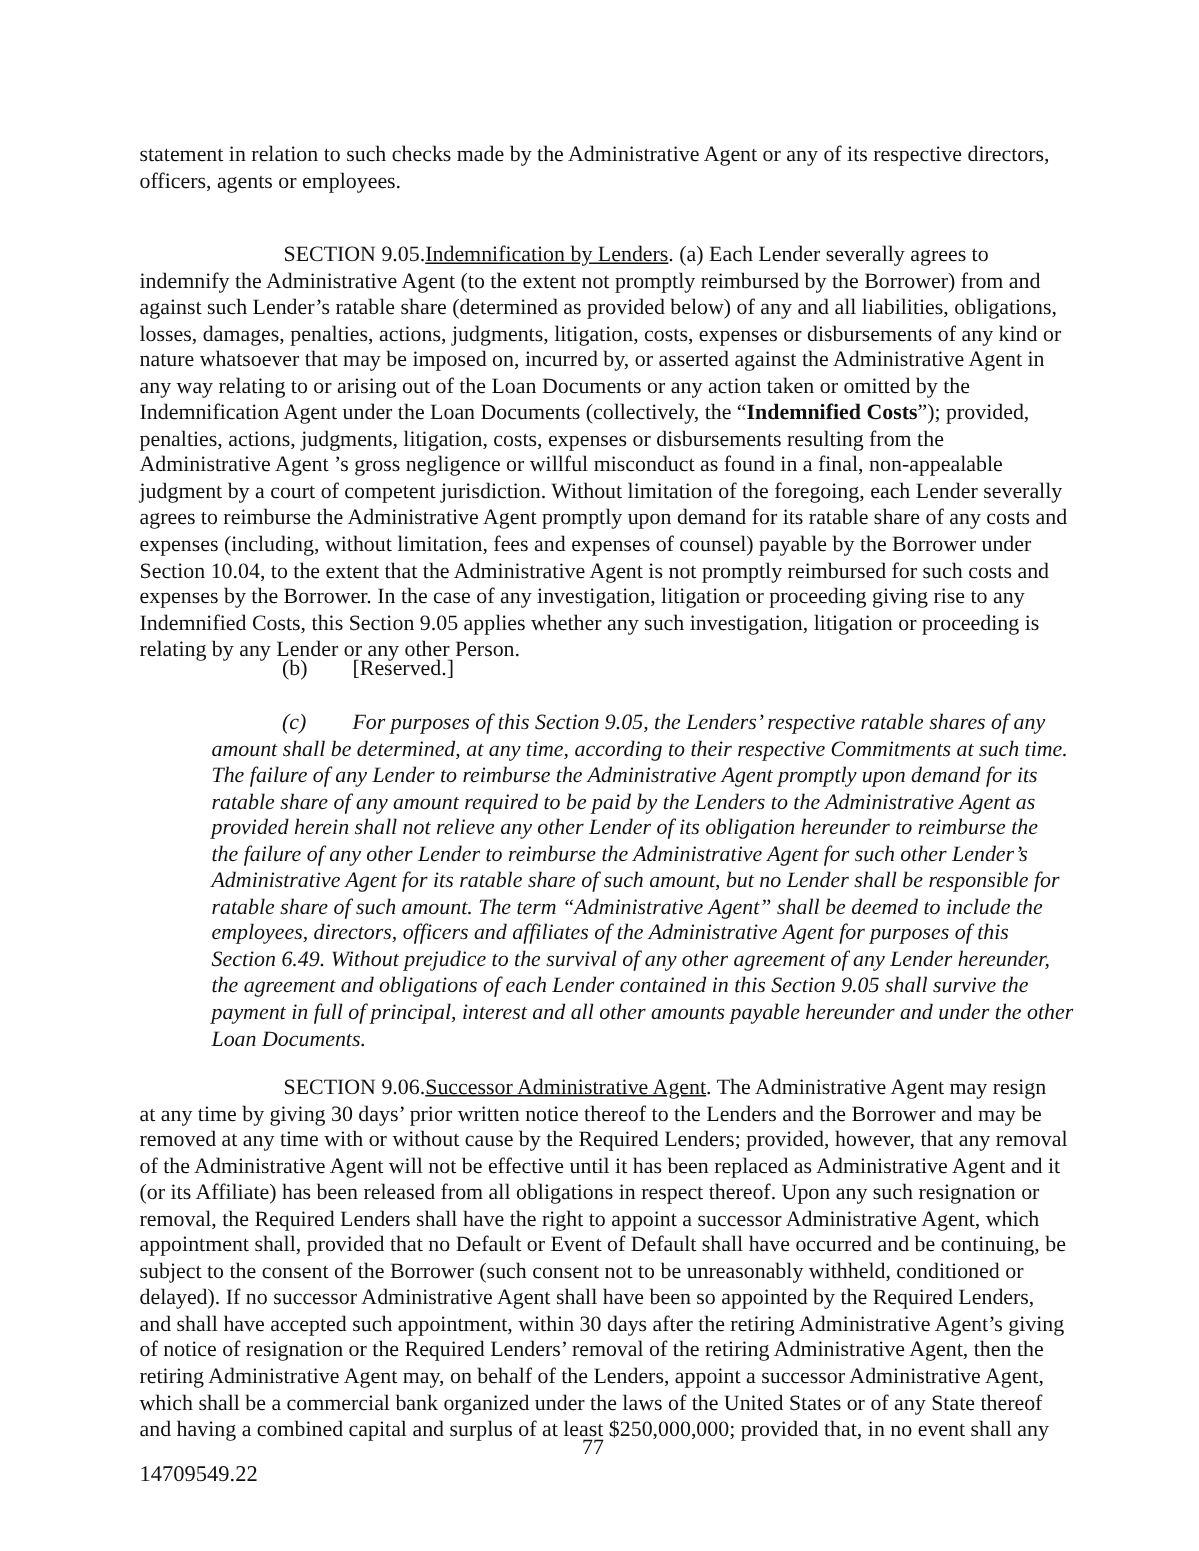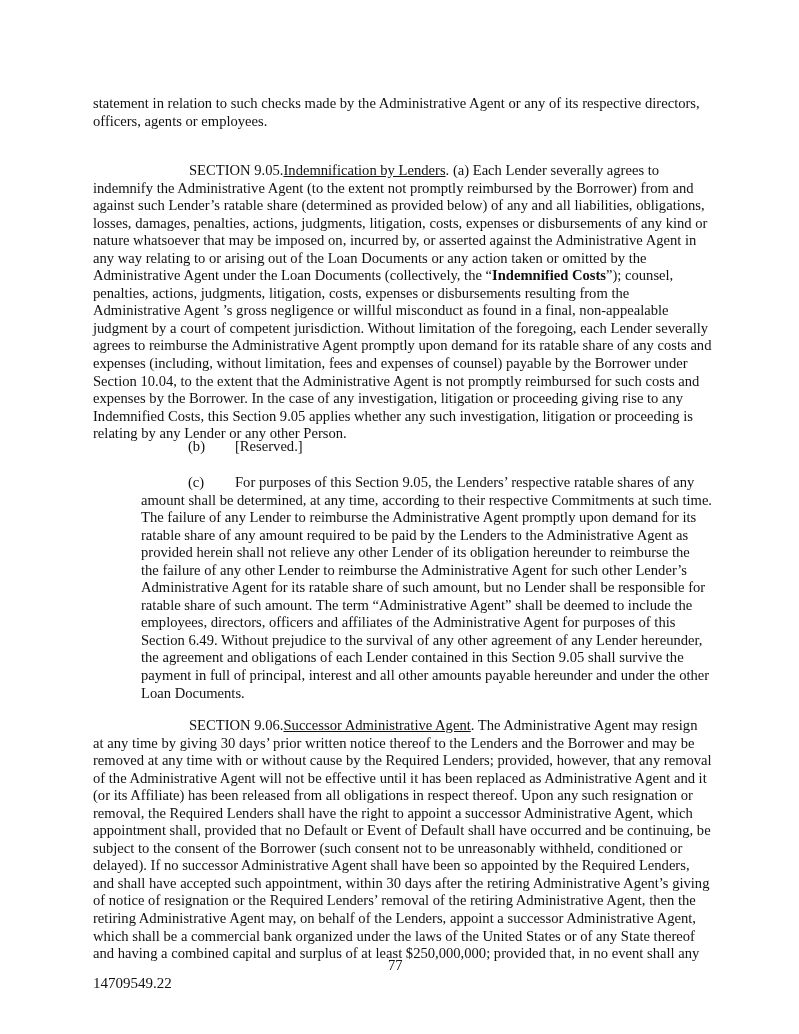--- a/index.html
+++ b/index.html
@@ -30,37 +30,37 @@
     <span class="line">officers, agents or employees.</span>
   </div>
 
   <div class="para p-main" style="top:142px;">
     <span class="line sec-lead"><span>SECTION 9.05.</span><span class="u">Indemnification by Lenders</span><span>.  (a)  Each Lender severally agrees to</span></span>
     <span class="line">indemnify the Administrative Agent (to the extent not promptly reimbursed by the Borrower) from and</span>
     <span class="line">against such Lender’s ratable share (determined as provided below) of any and all liabilities, obligations,</span>
     <span class="line">losses, damages, penalties, actions, judgments, litigation, costs, expenses or disbursements of any kind or</span>
     <span class="line">nature whatsoever that may be imposed on, incurred by, or asserted against the Administrative Agent in</span>
     <span class="line">any way relating to or arising out of the Loan Documents or any action taken or omitted by the</span>
-    <span class="line"><span>Administrative Agent under the Loan Documents (collectively, the “</span><span class="b">Indemnified Costs</span><span>”); counsel,</span></span>
+    <span class="line"><span>Indemnification Agent under the Loan Documents (collectively, the “</span><span class="b">Indemnified Costs</span><span>”); provided,</span></span>
     <span class="line">penalties, actions, judgments, litigation, costs, expenses or disbursements resulting from the</span>
     <span class="line">Administrative Agent ’s gross negligence or willful misconduct as found in a final, non-appealable</span>
     <span class="line">judgment by a court of competent jurisdiction.  Without limitation of the foregoing, each Lender severally</span>
     <span class="line">agrees to reimburse the Administrative Agent promptly upon demand for its ratable share of any costs and</span>
     <span class="line">expenses (including, without limitation, fees and expenses of counsel) payable by the Borrower under</span>
     <span class="line">Section 10.04, to the extent that the Administrative Agent is not promptly reimbursed for such costs and</span>
     <span class="line">expenses by the Borrower.  In the case of any investigation, litigation or proceeding giving rise to any</span>
     <span class="line">Indemnified Costs, this Section 9.05 applies whether any such investigation, litigation or proceeding is</span>
     <span class="line">relating by any Lender or any other Person.</span>
   </div>
 
   <div class="para" style="top:438px; left:188px;">
     <span class="line"><span class="tab-b">(b)</span><span>[Reserved.]</span></span>
   </div>
 
-  <div class="para p-indent" style="top:474px;">
+  <div class="para p-indent" style="top:474px;font-style:italic;">
     <span class="line" style="padding-left:47px;"><span class="tab-b">(c)</span><span>For purposes of this Section 9.05, the Lenders’ respective ratable shares of any</span></span>
     <span class="line">amount shall be determined, at any time, according to their respective Commitments at such time.</span>
     <span class="line">The failure of any Lender to reimburse the Administrative Agent promptly upon demand for its</span>
     <span class="line">ratable share of any amount required to be paid by the Lenders to the Administrative Agent as</span>
     <span class="line">provided herein shall not relieve any other Lender of its obligation hereunder to reimburse the</span>
     <span class="line">the failure of any other Lender to reimburse the Administrative Agent for such other Lender’s</span>
     <span class="line">Administrative Agent for its ratable share of such amount, but no Lender shall be responsible for</span>
     <span class="line">ratable share of such amount.  The term “Administrative Agent” shall be deemed to include the</span>
     <span class="line">employees, directors, officers and affiliates of the Administrative Agent for purposes of this</span>
     <span class="line">Section 6.49.  Without prejudice to the survival of any other agreement of any Lender hereunder,</span>

